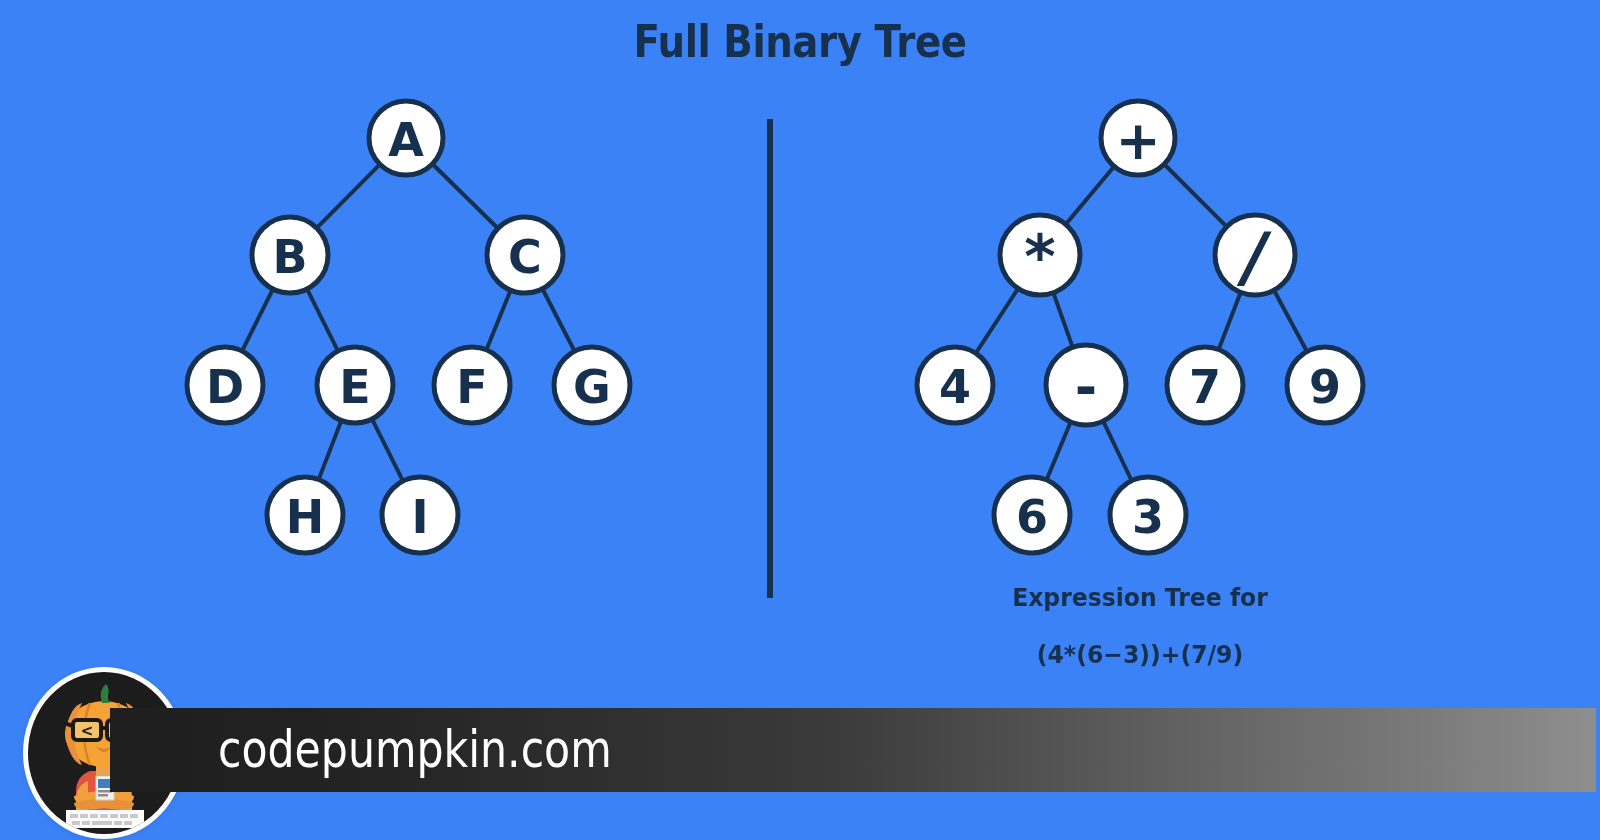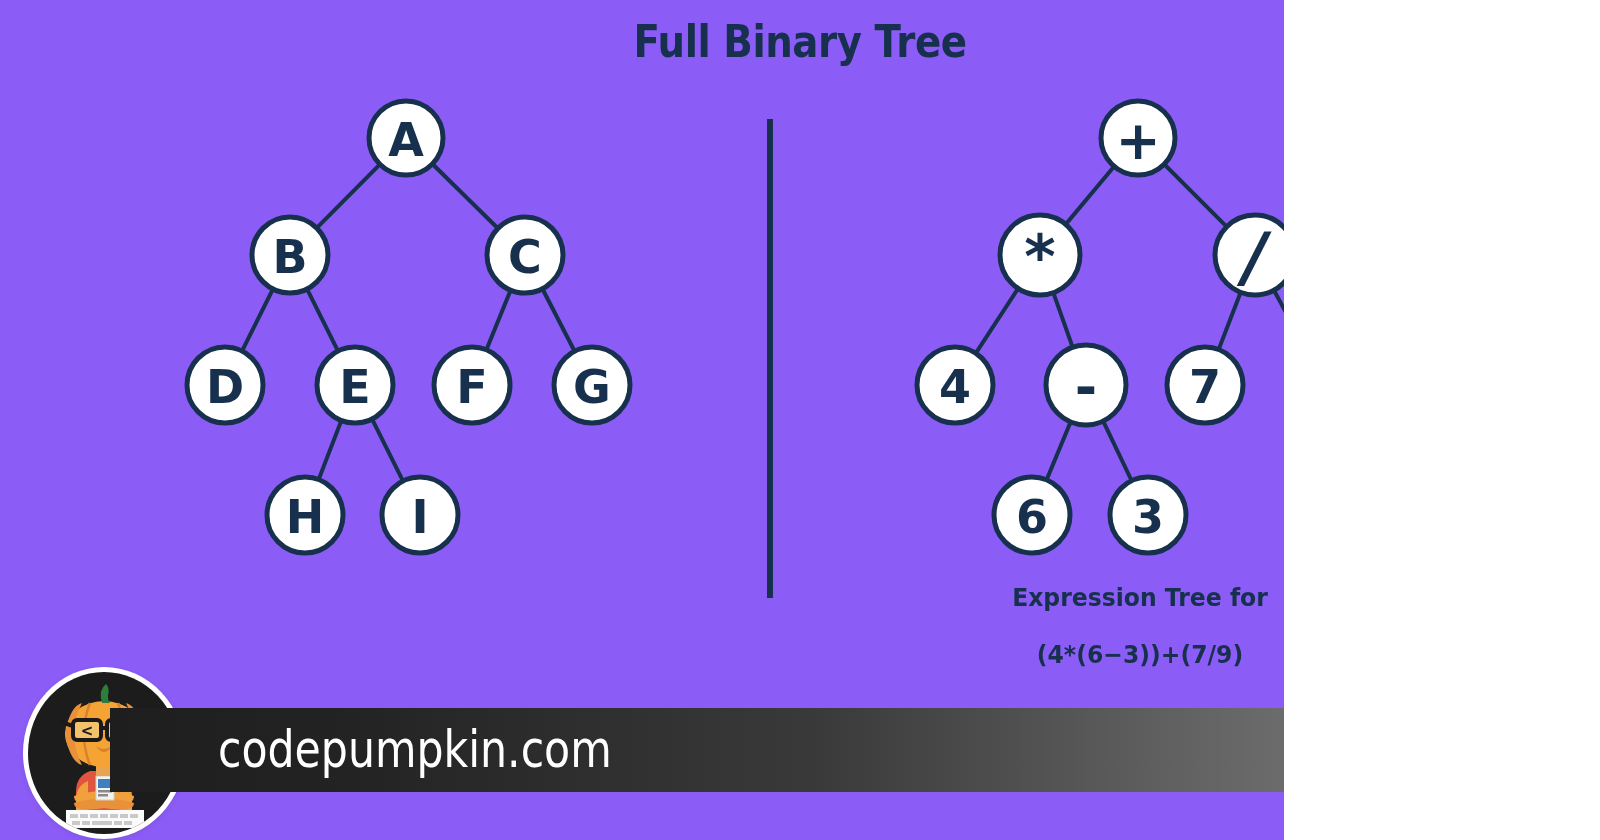--- a/index.html
+++ b/index.html
@@ -5,23 +5,23 @@
   html, body {
     margin: 0;
     padding: 0;
     background: #ffffff;
   }
   body {
     font-family: "Liberation Sans", sans-serif;
   }
   #stage {
     position: relative;
-    width: 1284px;
+    width: 1600px;
     height: 840px;
-    background: #8b5cf6;
+    background: #3b82f6;
     overflow: hidden;
   }
   #page-title {
     position: absolute;
     left: 0;
     top: 16px;
     width: 1600px;
     text-align: center;
     font-family: "DejaVu Sans", sans-serif;
     font-size: 44px;

